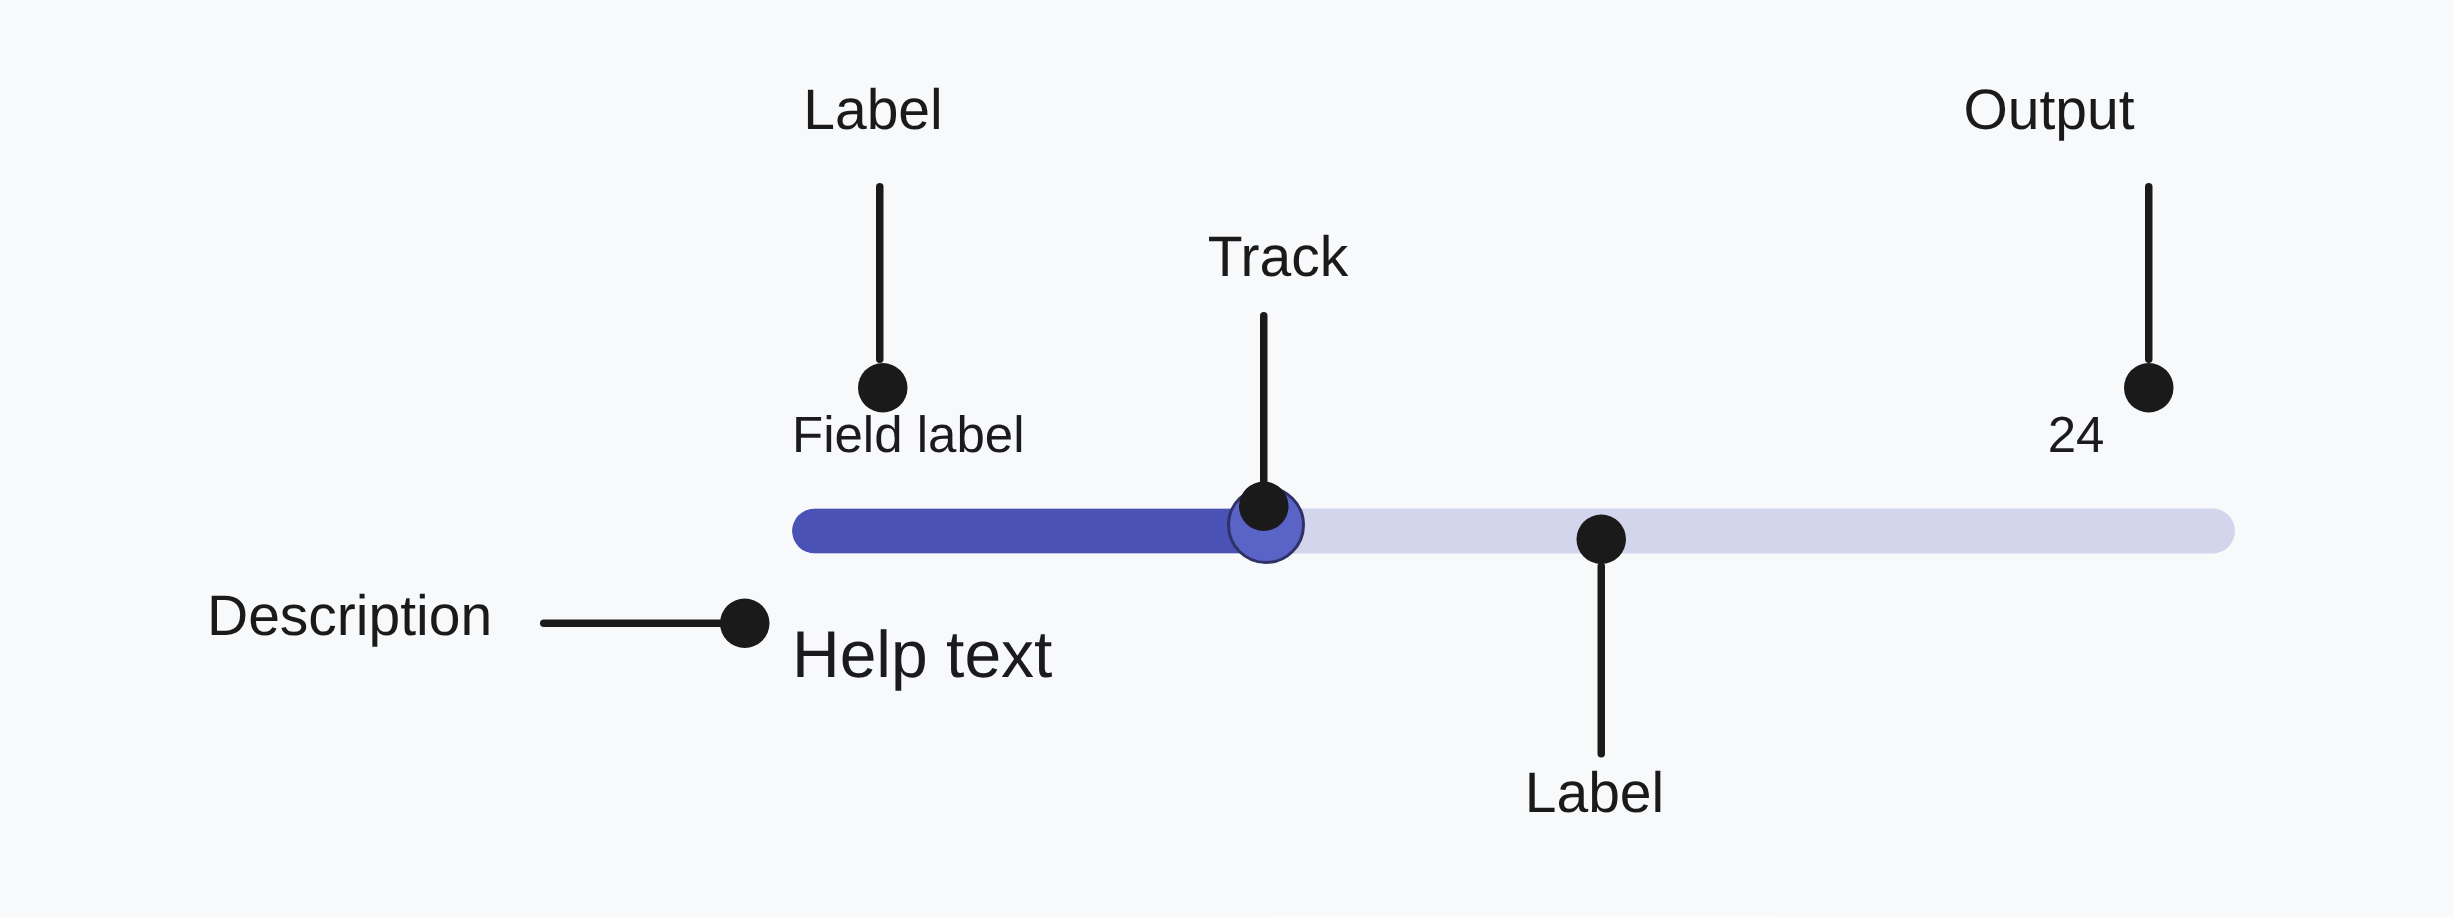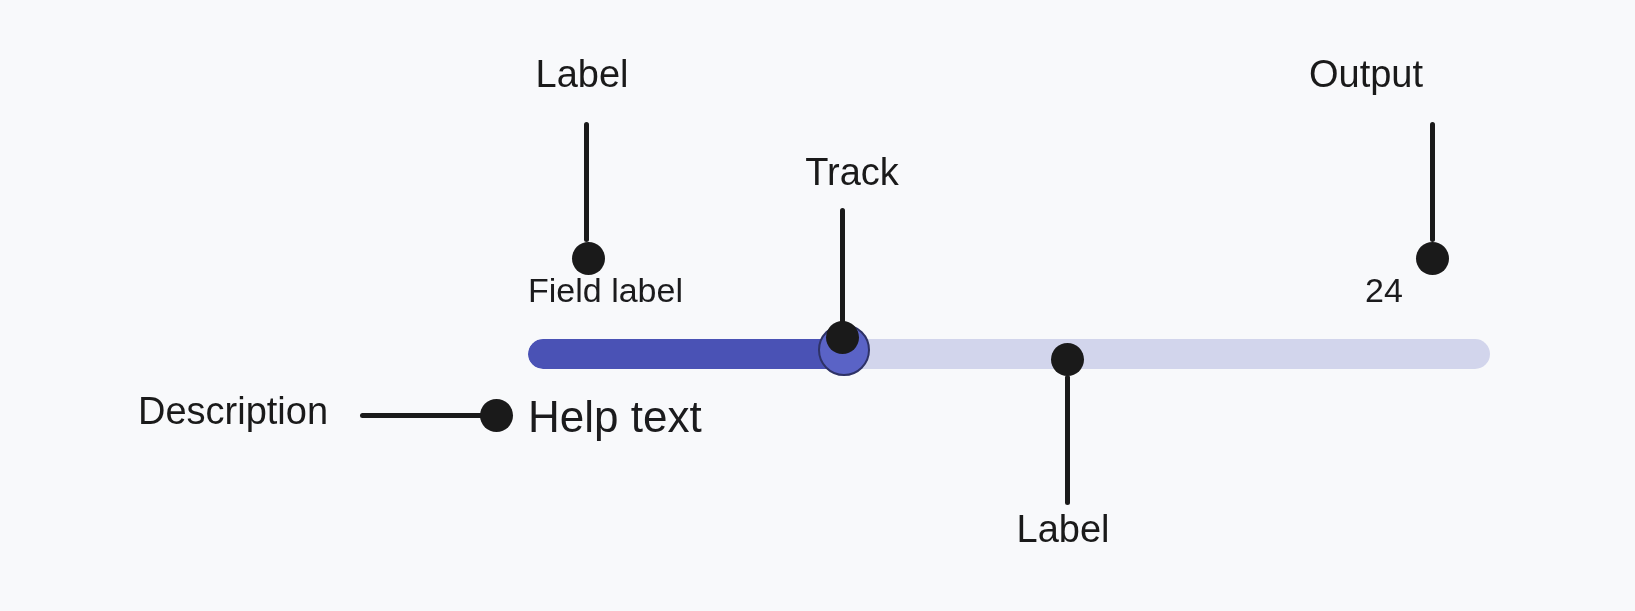--- a/index.html
+++ b/index.html
@@ -51,20 +51,21 @@
     line-height: 1;
     color: var(--component_text, #1b1b1d);
     white-space: nowrap;
   }
   .help-text {
     position: absolute;
     font-size: 44px;
     line-height: 1;
     color: var(--component_text, #1b1b1d);
     white-space: nowrap;
+    margin-top: 20px;
   }
   .track {
     position: absolute;
     left: 528px;
     top: 339px;
     width: 962px;
     height: 30px;
     border-radius: 15px;
     background: var(--track, #d2d5ec);
     overflow: hidden;

